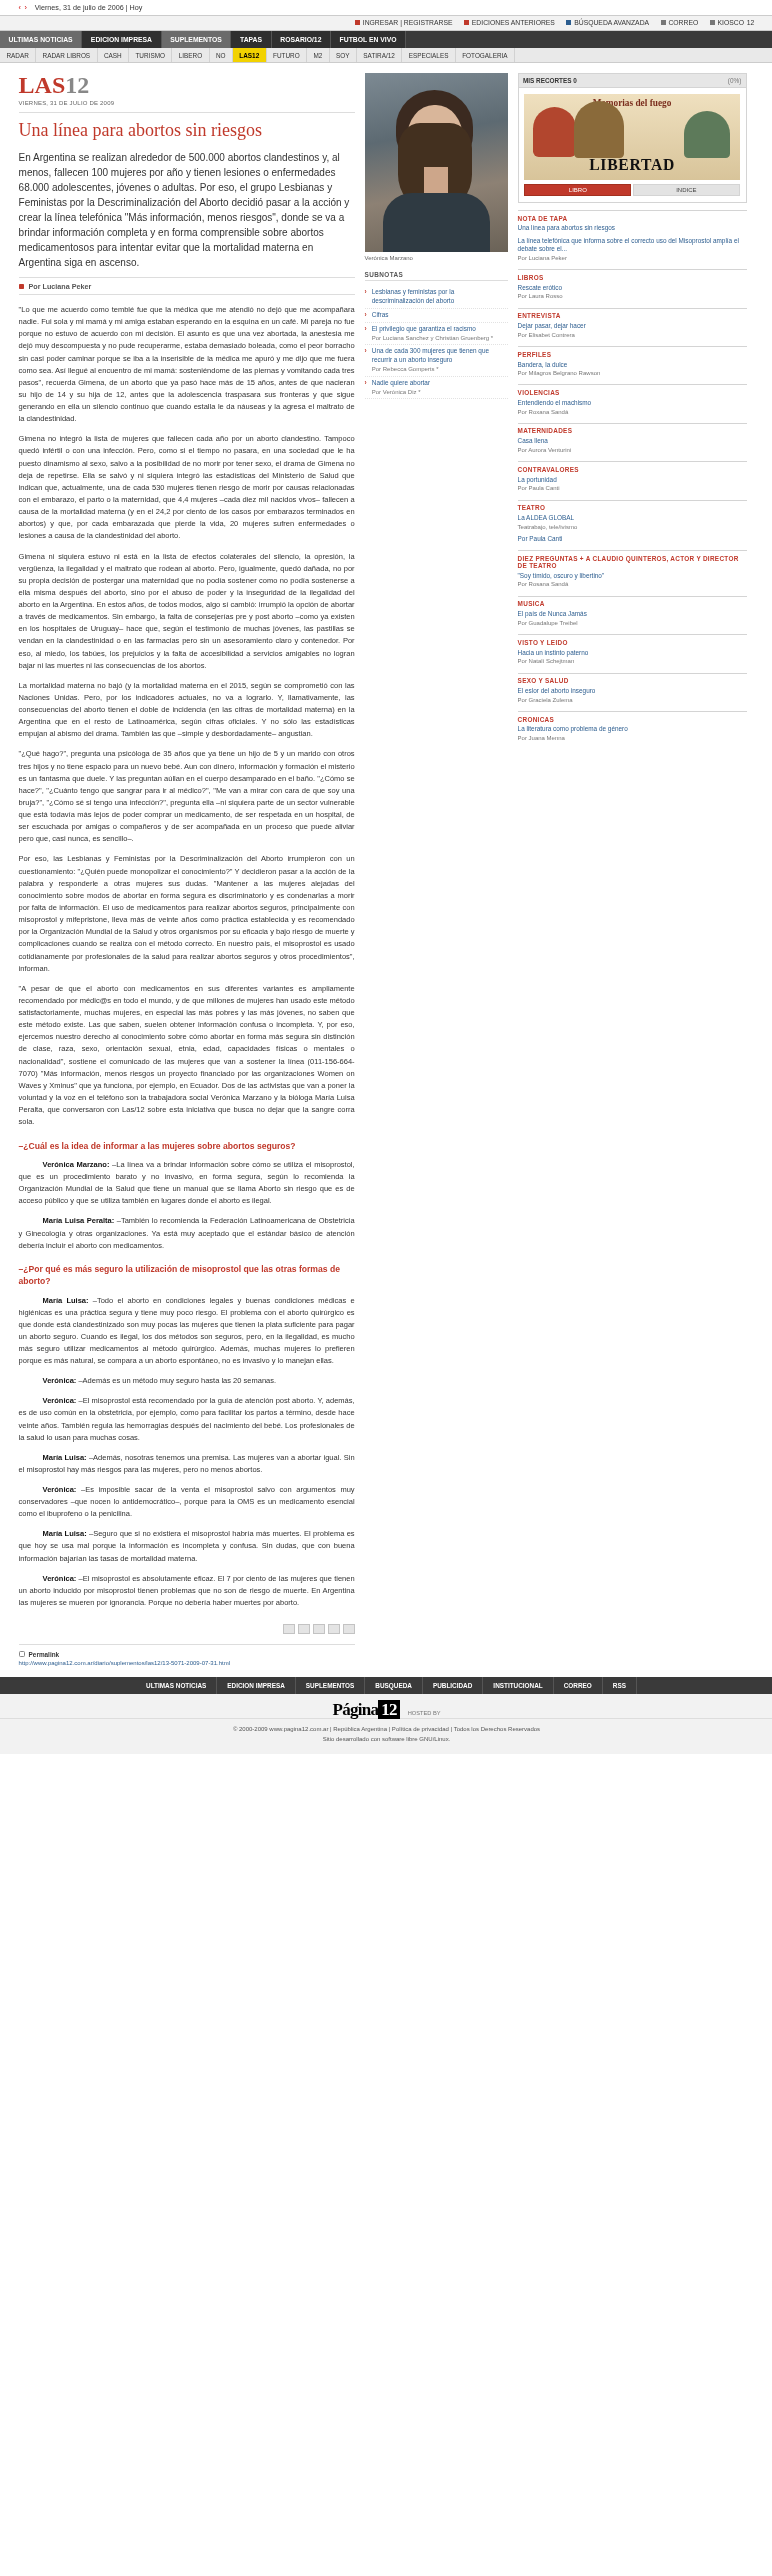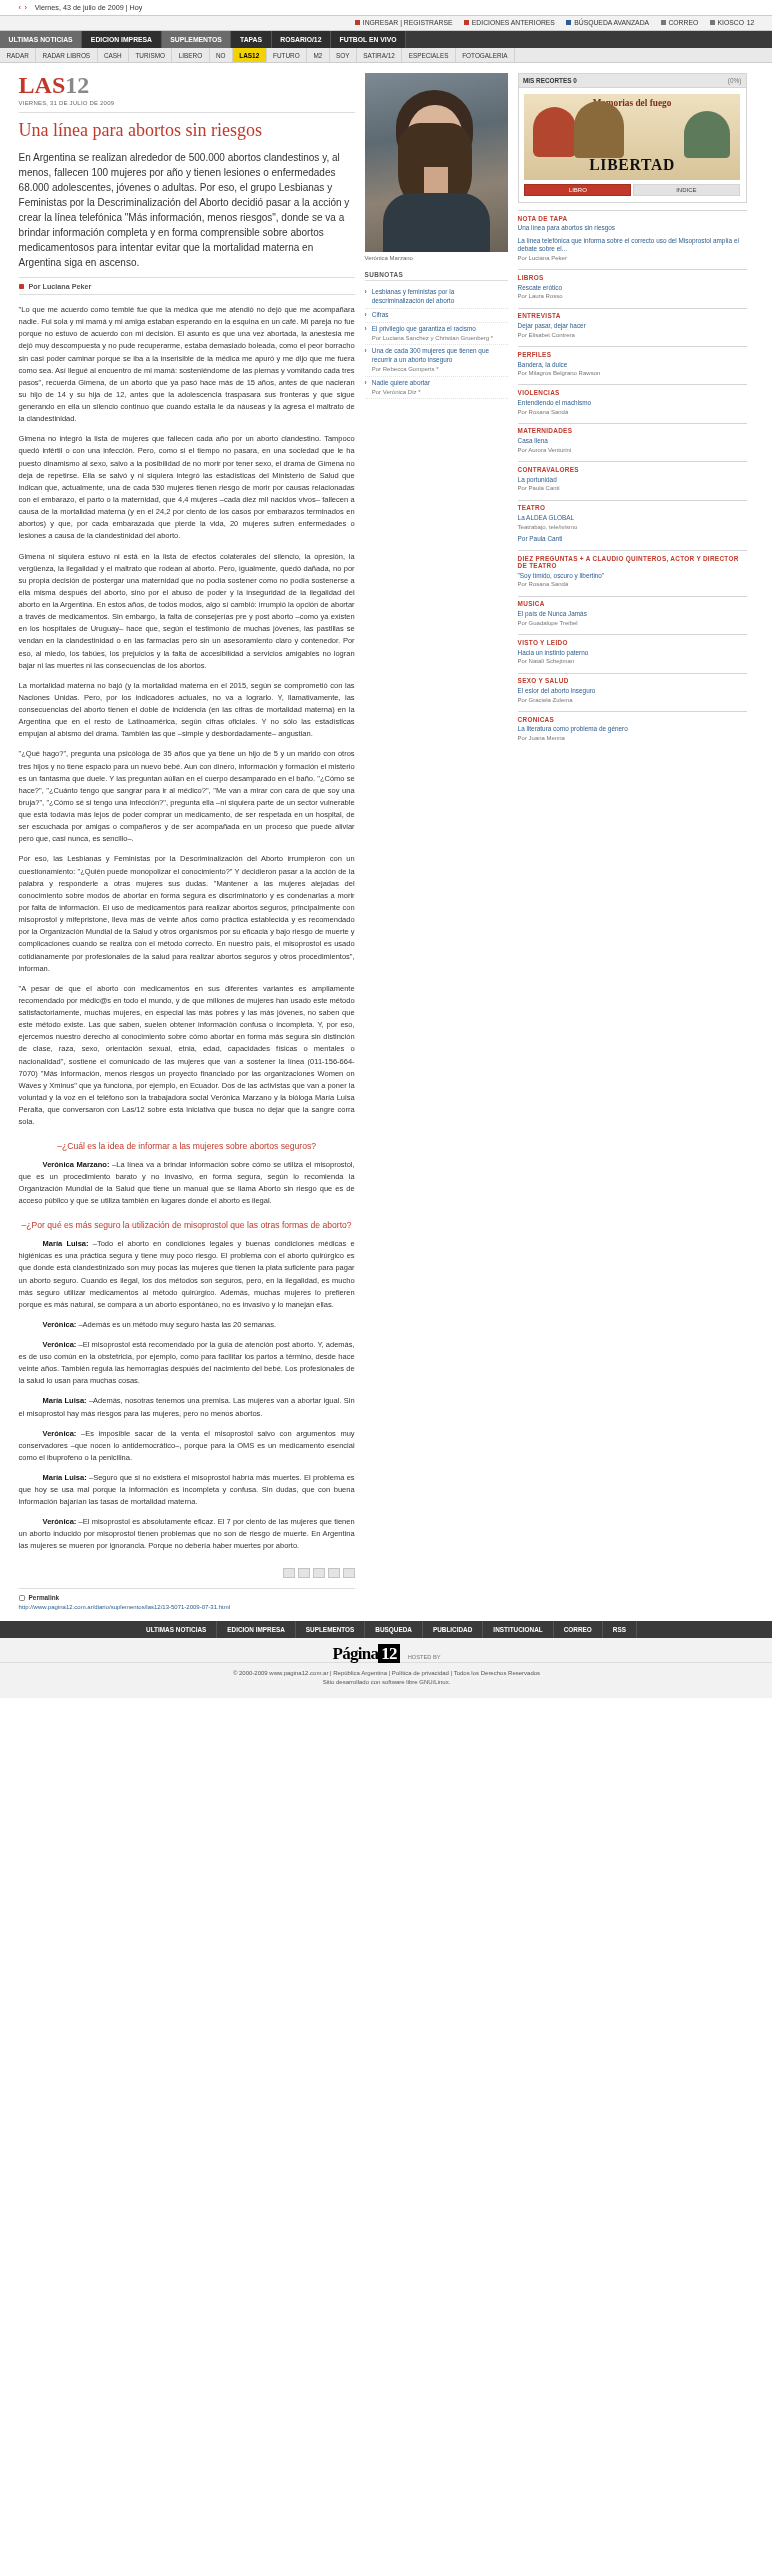--- a/index.html
+++ b/index.html
@@ -92,22 +92,21 @@
     border-top:0.7px solid #ddd; border-bottom:0.7px solid #ddd;
     padding:3.6px 0; margin:7.2px 0 8.6px 0;
     display:flex; align-items:center; gap:4.3px;
   }
   .byline .dot { width:5.7px;height:5.7px;background:#c0392b;display:inline-block;border-radius:0.7px;}
   p.body { font-size:7.5px; line-height:1.62; color:#333; margin:0 0 7.9px 0; text-align:justify; }
   p.qa   { font-size:7.5px; line-height:1.62; color:#333; margin:0 0 7.9px 0; text-align:justify; }
   p.qa b { color:#111;margin-left:24px; }
   h2.qh {
     font-size:8.6px; line-height:1.4; color:#c0392b; margin:11.4px 0 7.2px 0;
-    font-weight:normal;
-    text-align:center;
+    font-weight:bold;
   }
 
   
   .photo-wrap { width:143px; }
   .photo {
     width:143px; height:179px;
     background:linear-gradient(170deg,#7d8a93 0%, #5d6a72 35%, #8d8174 65%, #6a6257 100%);
     position:relative; overflow:hidden;
   }
   .photo .face {
@@ -217,21 +216,21 @@
   .footlogo .logo { font-size:17px; }
 </style>
 </head>
 <body>
 
 <div class="page">
 
 
   <div class="headstrip">
     <span class="arrows">‹ ›</span>
-    <span class="date">Viernes, 43 de julio de 2009 | Hoy</span>
+    <span class="date">Viernes, 31 de julio de 2006 | Hoy</span>
   </div>
 
   <div class="userbar">
     <span class="item">
         <i class="sq"></i>
         <span>INGRESAR | REGISTRARSE</span>
       </span>
     <span class="item">
         <i class="sq"></i>
         <span>EDICIONES ANTERIORES</span>
@@ -296,20 +295,21 @@
       <p class="body">"Lo que me acuerdo como temblé fue que la médica que me atendió no dejó que me acompañara nadie. Fui sola y mi mamá y mi amiga estaban esperando en la esquina en un café. Mi pareja no fue porque no estuvo de acuerdo con mi decisión. El asunto es que una vez abortada, la anestesia me dejó muy descompuesta y no pude recuperarme, estaba demasiado boleada, como el peor borracho sin casi poder caminar porque se iba a la inserisible de la médica me apuró y me dijo que me fuera como sea. Así llegué al encuentro de mi mamá: sosteniéndome de las piernas y vomitando cada tres pasos", recuerda Gimena, de un aborto que ya pasó hace más de 15 años, antes de que nacieran su hijo de 14 y su hija de 12, antes que la adolescencia traspasara sus fronteras y que sigue generando en ella un silencio continuo que cuando estalla le da náuseas y la agresa el maltrato de la clandestinidad.</p>
       <p class="body">Gimena no integró la lista de mujeres que fallecen cada año por un aborto clandestino. Tampoco quedó infértil o con una infección. Pero, como si el tiempo no pasara, en una sociedad que le ha puesto dinamismo al sexo, salvo a la posibilidad de no morir por tener sexo, el drama de Gimena no deja de repetirse. Ella se salvó y ni siquiera integró las estadísticas del Ministerio de Salud que indican que, actualmente, una de cada 530 mujeres tienen riesgo de morir por causas relacionadas con el embarazo, el parto o la maternidad, que 4,4 mujeres –cada diez mil nacidos vivos– fallecen a causa de la mortalidad materna (y en el 24,2 por ciento de los casos por embarazos terminados en abortos) y que, por cada embarazada que pierde la vida, 20 mujeres sufren enfermedades o lesiones a causa de la clandestinidad del aborto.</p>
       <p class="body">Gimena ni siquiera estuvo ni está en la lista de efectos colaterales del silencio, la opresión, la vergüenza, la ilegalidad y el maltrato que rodean al aborto. Pero, igualmente, quedó dañada, no por su propia decisión de postergar una maternidad que no podía sostener como no podía sostenerse a ella misma después del aborto, sino por el abuso de poder y la inseguridad de la ilegalidad del aborto en la Argentina. En estos años, de todos modos, algo sí cambió: irrumpió la opción de abortar a través de medicamentos. Sin embargo, la falta de consejerías pre y post aborto –como ya existen en los hospitales de Uruguay– hace que, según el testimonio de muchas jóvenes, las pastillas se vendan en la clandestinidad o en las farmacias pero sin un asesoramiento claro y contenedor. Por eso, al miedo, los tabúes, los prejuicios y la falta de accesibilidad a servicios amigables no logran bajar ni las muertes ni las consecuencias de los abortos.</p>
       <p class="body">La mortalidad materna no bajó (y la mortalidad materna en el 2015, según se comprometió con las Naciones Unidas. Pero, por los indicadores actuales, no va a lograrlo. Y, llamativamente, las consecuencias del aborto tienen el doble de incidencia (en las cifras de mortalidad materna) en la Argentina que en el resto de Latinoamérica, según cifras oficiales. Y no sólo las estadísticas empujan al abismo del drama. También las que –simple y desbordadamente– angustian.</p>
       <p class="body">"¿Qué hago?", pregunta una psicóloga de 35 años que ya tiene un hijo de 5 y un marido con otros tres hijos y no tiene espacio para un nuevo bebé. Aun con dinero, información y formación el misterio es un fantasma que duele. Y las preguntan aúllan en el cuerpo desamparado en el baño. "¿Cómo se hace?", "¿Cuánto tengo que sangrar para ir al médico?", "Me van a mirar con cara de que soy una bruja?", "¿Cómo sé si tengo una infección?", pregunta ella –ni siquiera parte de un sector vulnerable que está todavía más lejos de poder comprar un medicamento, de ser respetada en un hospital, de ser escuchada por amigas o compañeros y de ser acompañada en un proceso que puede aliviar pero que, casi nunca, es sencillo–.</p>
       <p class="body">Por eso, las Lesbianas y Feministas por la Descriminalización del Aborto irrumpieron con un cuestionamiento: "¿Quién puede monopolizar el conocimiento?" Y decidieron pasar a la acción de la palabra y responderle a otras mujeres sus dudas. "Mantener a las mujeres alejadas del conocimiento sobre modos de abortar en forma segura es discriminatorio y es condenarlas a morir por falta de información. El uso de medicamentos para realizar abortos seguros, principalmente con misoprostol y mifepristone, lleva más de veinte años como práctica establecida y es recomendado por la Organización Mundial de la Salud y otros organismos por su eficacia y bajo riesgo de muerte y complicaciones cuando se realiza con el método correcto. En nuestro país, el misoprostol es usado cotidianamente por profesionales de la salud para realizar abortos seguros y otros procedimientos", informan.</p>
       <p class="body">"A pesar de que el aborto con medicamentos en sus diferentes variantes es ampliamente recomendado por médic@s en todo el mundo, y de que millones de mujeres han usado este método satisfactoriamente, muchas mujeres, en especial las más pobres y las más jóvenes, no saben que este método existe. Las que saben, suelen obtener información confusa o incompleta. Y, por eso, ejercemos nuestro derecho al conocimiento sobre cómo abortar en forma más segura sin distinción de clase, raza, sexo, orientación sexual, etnia, edad, capacidades físicas o mentales o nacionalidad", sostiene el comunicado de las mujeres que van a sostener la línea (011-156-664-7070) "Más información, menos riesgos un proyecto financiado por las organizaciones Women on Waves y Xminus" que ya funciona, por ejemplo, en Ecuador. Dos de las activistas que van a poner la voluntad y la voz en el teléfono son la trabajadora social Verónica Marzano y la bióloga María Luisa Peralta, que conversaron con Las/12 sobre esta iniciativa que busca no dejar que la sangre corra sola.</p>
 
       <h2 class="qh">–¿Cuál es la idea de informar a las mujeres sobre abortos seguros?</h2>
       <p class="qa"><b>Verónica Marzano:</b><span> –La línea va a brindar información sobre cómo se utiliza el misoprostol, que es un procedimiento barato y no invasivo, en forma segura, según lo recomienda la Organización Mundial de la Salud que tiene un manual que se llama Aborto sin riesgo que es de acceso público y que se utiliza también en lugares donde el aborto es ilegal.</span></p>
+      <p class="qa"><b>María Luisa Peralta:</b><span> –También lo recomienda la Federación Latinoamericana de Obstetricia y Ginecología y otras organizaciones. Ya está muy aceptado que el estándar básico de atención debería incluir el aborto con medicamentos.</span></p>
 
       <h2 class="qh">–¿Por qué es más seguro la utilización de misoprostol que las otras formas de aborto?</h2>
       <p class="qa"><b>María Luisa:</b><span> –Todo el aborto en condiciones legales y buenas condiciones médicas e higiénicas es una práctica segura y tiene muy poco riesgo. El problema con el aborto quirúrgico es que donde está clandestinizado son muy pocas las mujeres que tienen la plata suficiente para pagar un aborto seguro. Cuando es ilegal, los dos métodos son seguros, pero, en la ilegalidad, es mucho más seguro utilizar medicamentos al método quirúrgico. Además, muchas mujeres lo prefieren porque es más natural, se compara a un aborto espontáneo, no es invasivo y lo manejan ellas.</span></p>
       <p class="qa"><b>Verónica:</b><span> –Además es un método muy seguro hasta las 20 semanas.</span></p>
       <p class="qa"><b>Verónica:</b><span> –El misoprostol está recomendado por la guía de atención post aborto. Y, además, es de uso común en la obstetricia, por ejemplo, como para facilitar los partos a término, desde hace veinte años. También regula las hemorragias después del nacimiento del bebé. Los profesionales de la salud lo usan para muchas cosas.</span></p>
       <p class="qa"><b>María Luisa:</b><span> –Además, nosotras tenemos una premisa. Las mujeres van a abortar igual. Sin el misoprostol hay más riesgos para las mujeres, pero no menos abortos.</span></p>
       <p class="qa"><b>Verónica:</b><span> –Es imposible sacar de la venta el misoprostol salvo con argumentos muy conservadores –que nocen lo antidemocrático–, porque para la OMS es un medicamento esencial como el ibuprofeno o la penicilina.</span></p>
 
       <p class="qa"><b>María Luisa:</b><span> –Seguro que si no existiera el misoprostol habría más muertes. El problema es que hoy se usa mal porque la información es incompleta y confusa. Sin dudas, que con buena información bajarían las tasas de mortalidad materna.</span></p>
       <p class="qa"><b>Verónica:</b><span> –El misoprostol es absolutamente eficaz. El 7 por ciento de las mujeres que tienen un aborto inducido por misoprostol tienen problemas que no son de riesgo de muerte. En Argentina las mujeres se mueren por ignorancia. Porque no debería haber muertes por aborto.</span></p>

